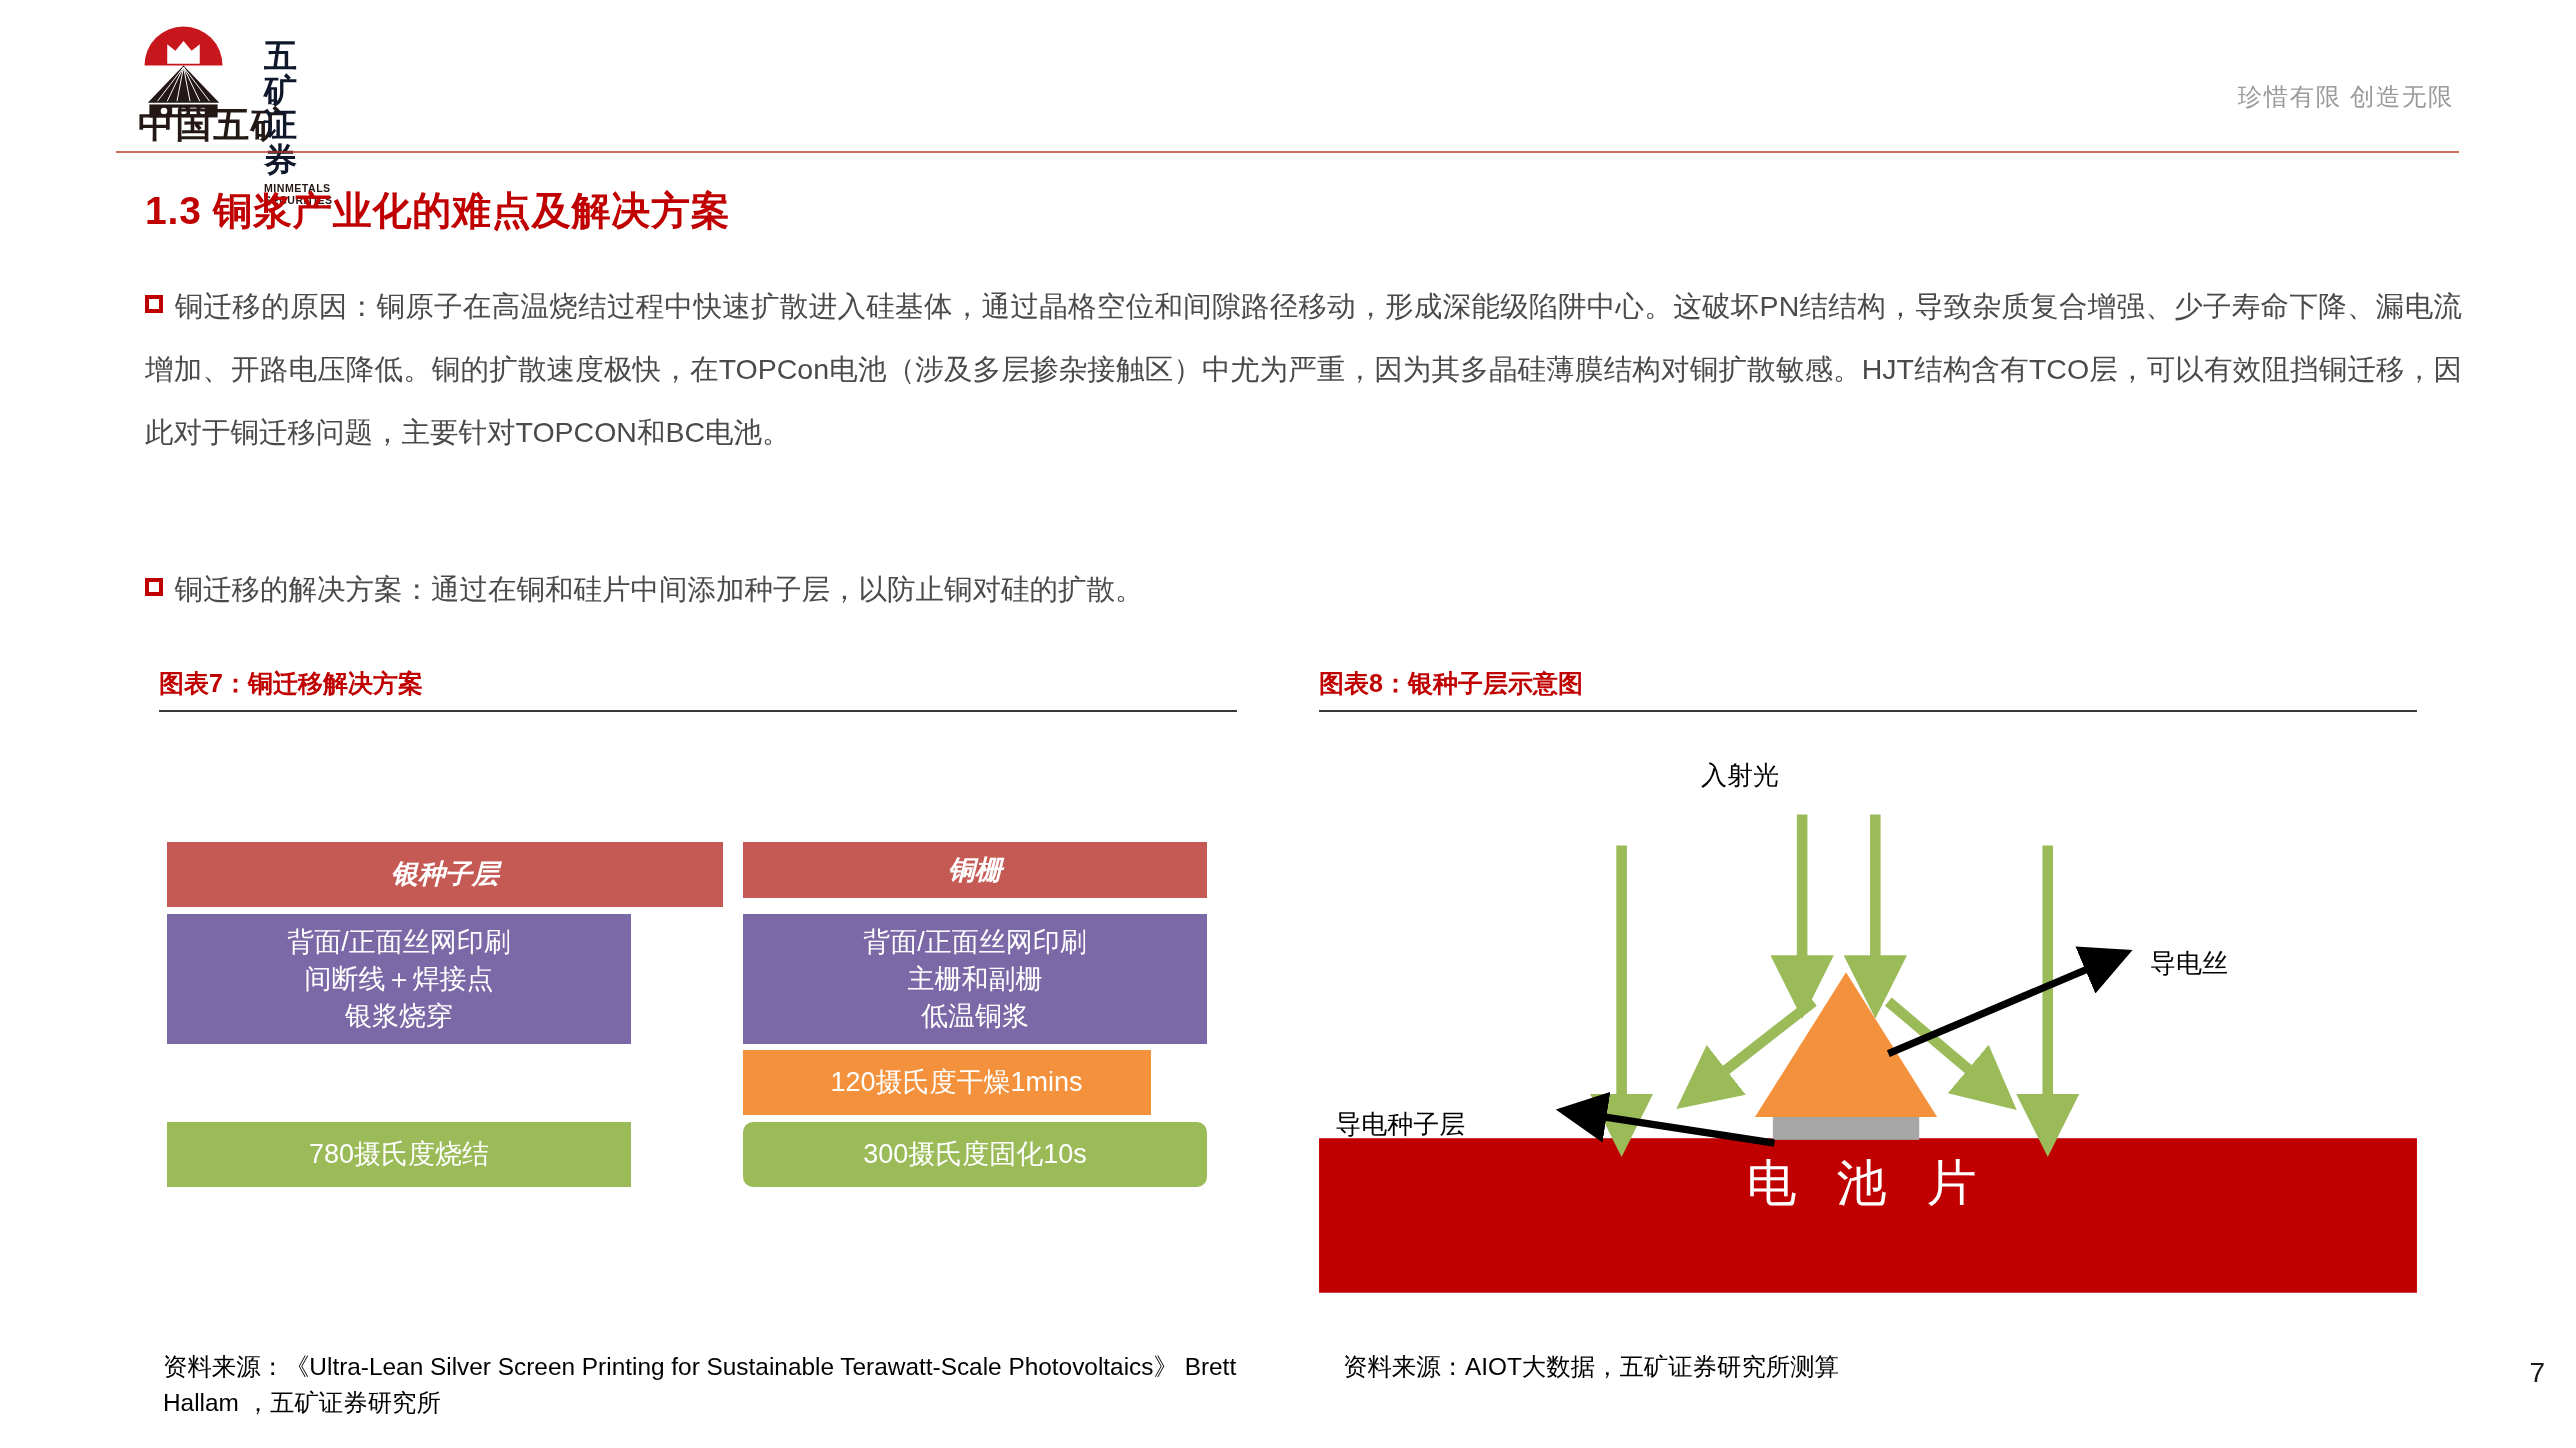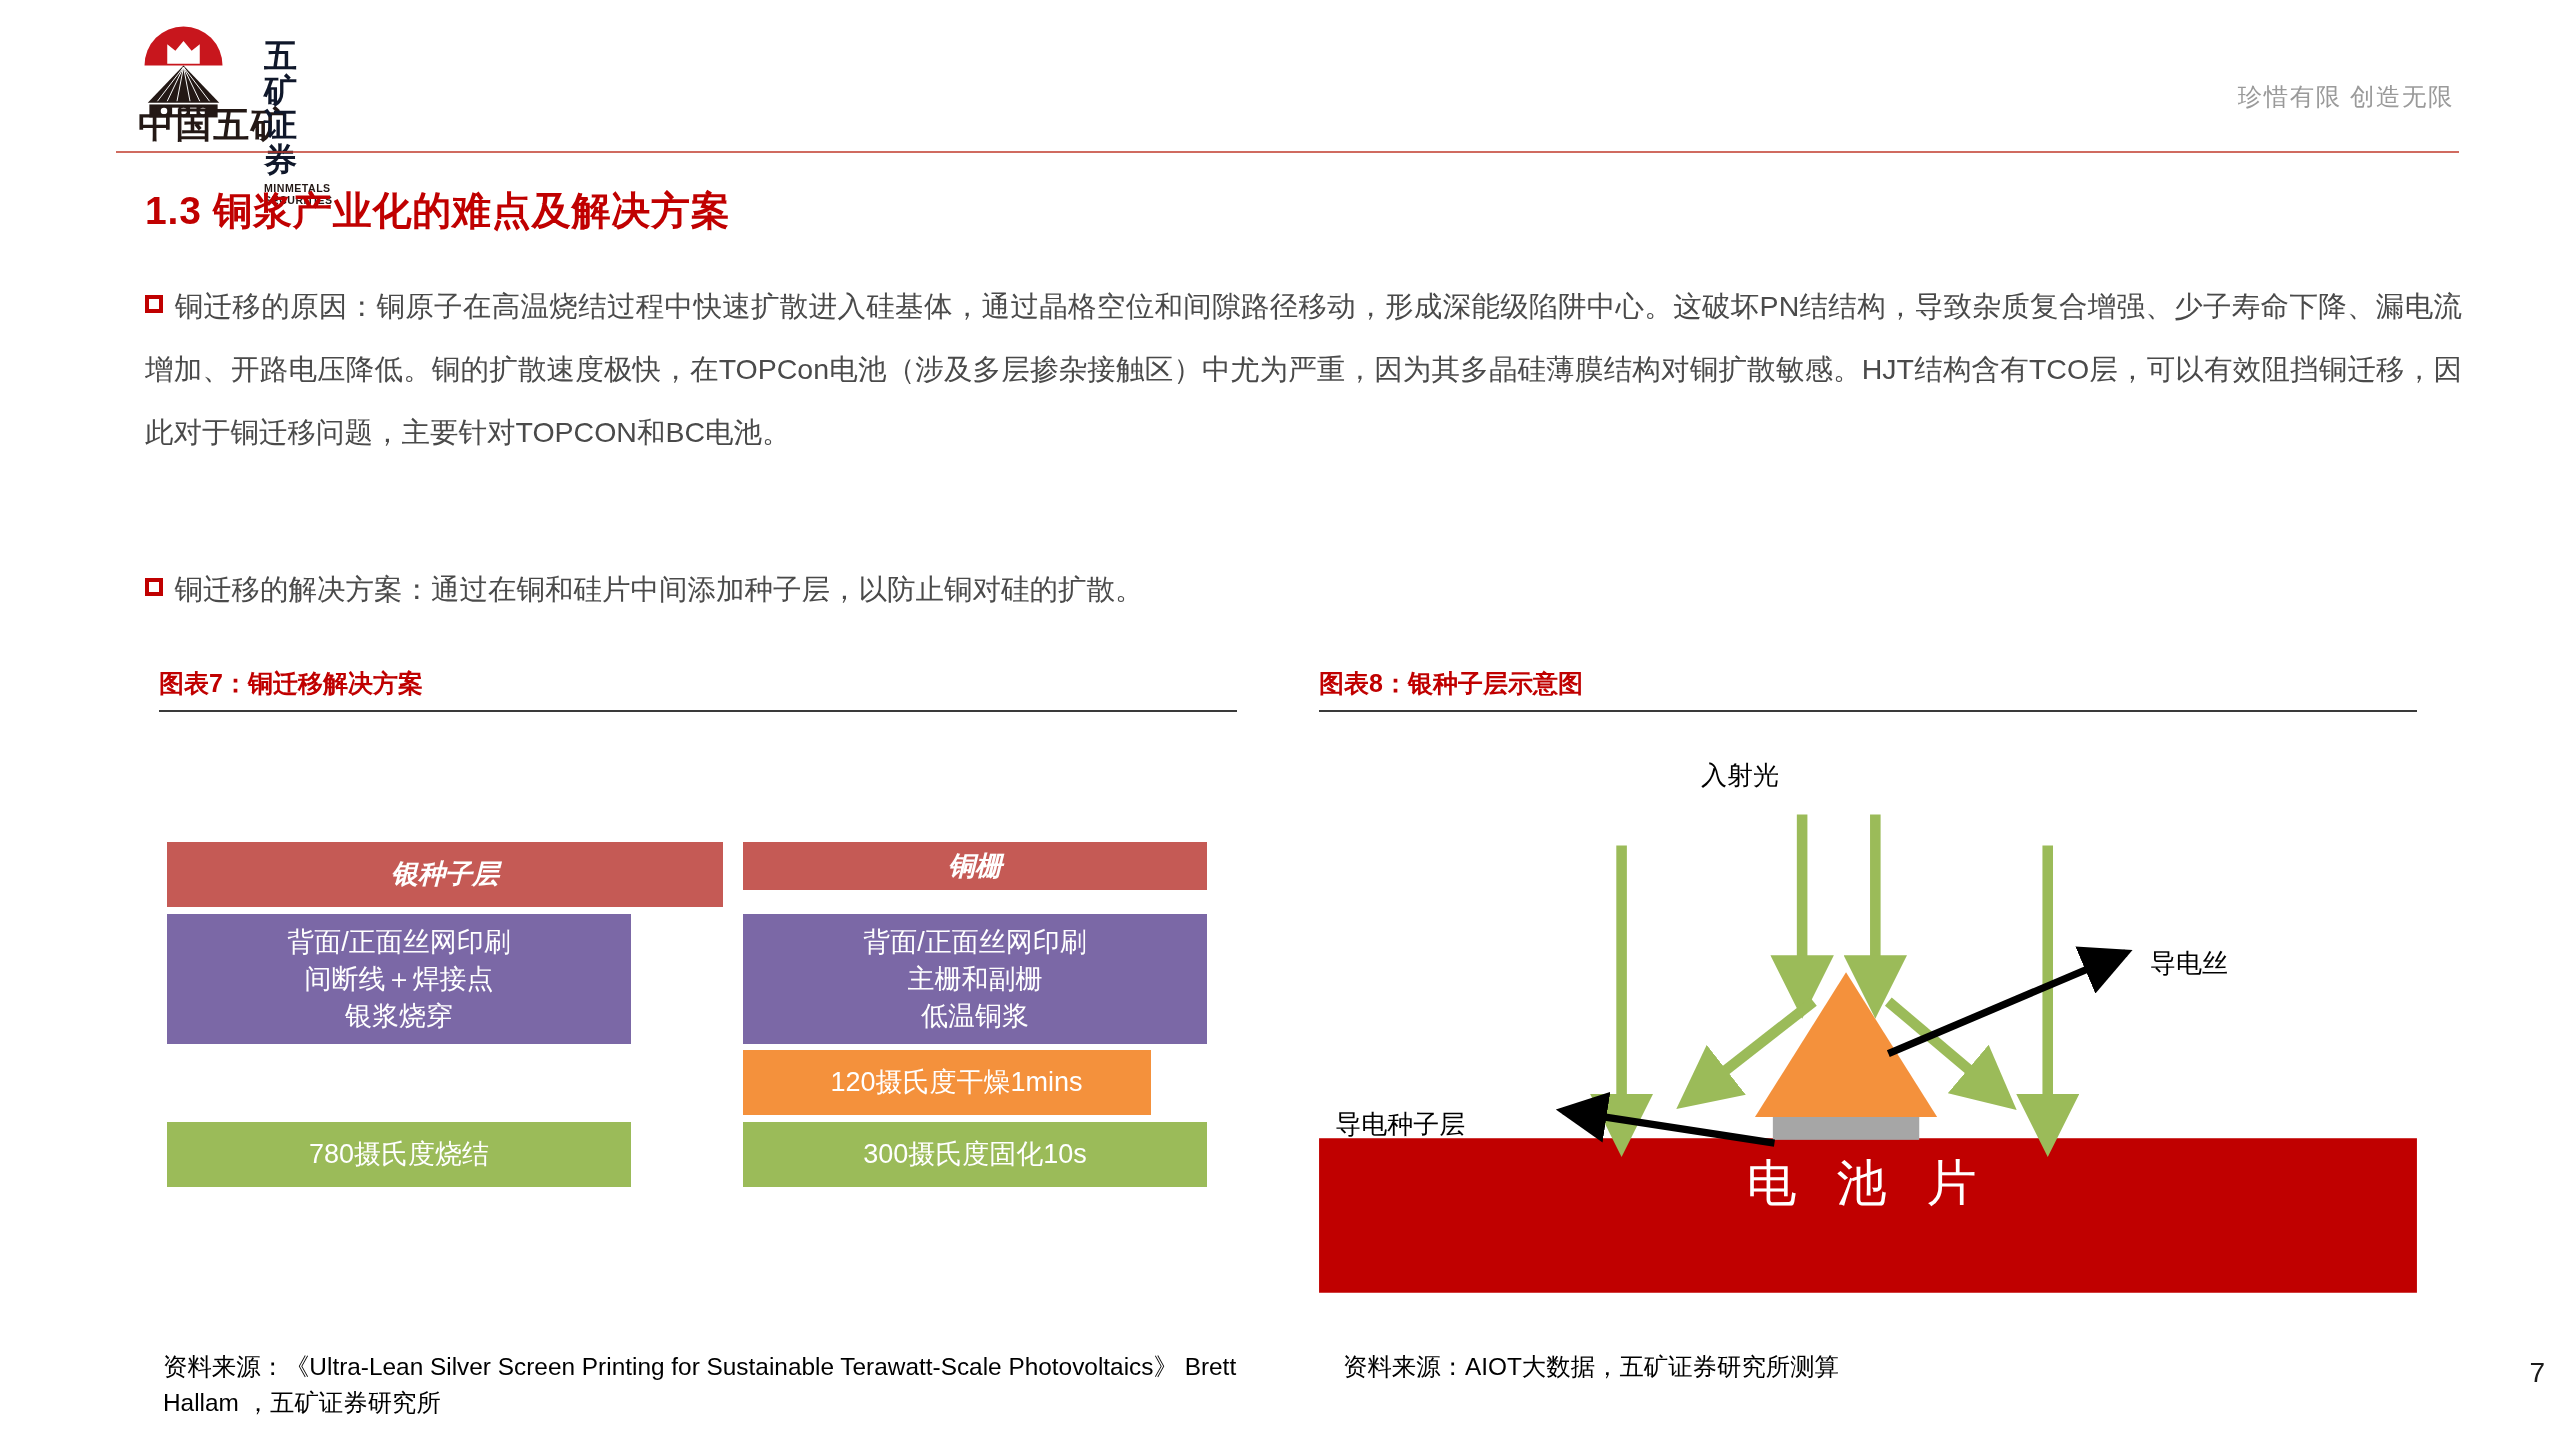--- a/index.html
+++ b/index.html
@@ -103,27 +103,27 @@
     box-sizing: border-box;
   }
   .b-gray   { background: #919191; }
   .b-red    { background: #C55A55; font-style: italic; font-weight: bold; }
   .b-purple { background: #7B68A6; }
   .b-orange { background: #F4913C; }
   .b-green  { background: #9BBB59; }
 
   .fb-head   { left: 8.1px;  top: 0px;   width: 1049px; height: 72px; }
   .fb-l1 { left: 8.1px;  top: 99px; width: 556px;  height: 65px; }
-  .fb-r1 { left: 584px; top: 99px; width: 464px;  height: 48px; }
+  .fb-r1 { left: 584px; top: 99px; width: 464px;  height: 56px; }
   .fb-l2 { left: 8.1px;  top: 171px; width: 464px;  height: 130px; }
   .fb-r2 { left: 584px; top: 171px; width: 464px;  height: 130px; }
   .fb-l3 { left: 8.1px;  top: 307px; width: 464px;  height: 65px; }
   .fb-r3 { left: 584px; top: 307px; width: 408px;  height: 65px; padding-left: 19px; }
   .fb-l4 { left: 8.1px;  top: 379px; width: 464px;  height: 65px; }
-  .fb-r4 { left: 584px; top: 379px; width: 464px;  height: 65px; }
+  .fb-r4 { left: 584px; top: 379px; width: 464px;  height: 65px; border-radius: 10px; }
 
   
   .schem {
     position: relative; margin-top: 31px; width: 1098px; height: 553px;
   }
   .schem svg { position: absolute; left: 0; top: 0; }
   .schem-label {
     position: absolute; font-size: 26px; color: #000000; white-space: nowrap;
   }
   .lbl-light { left: 382px; top: 14.6px; }

